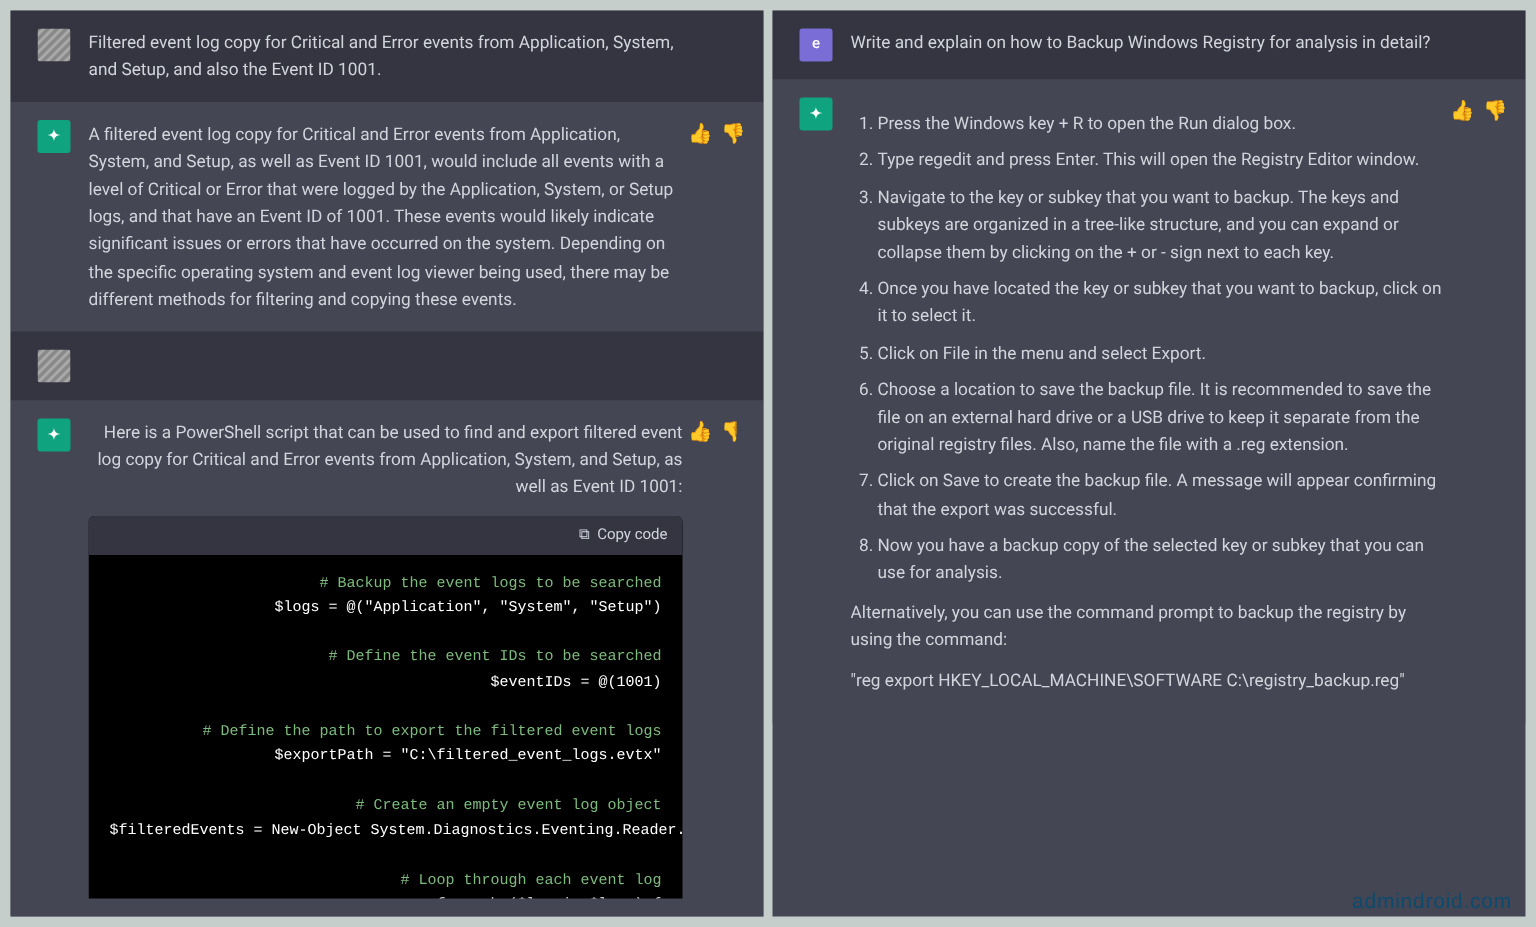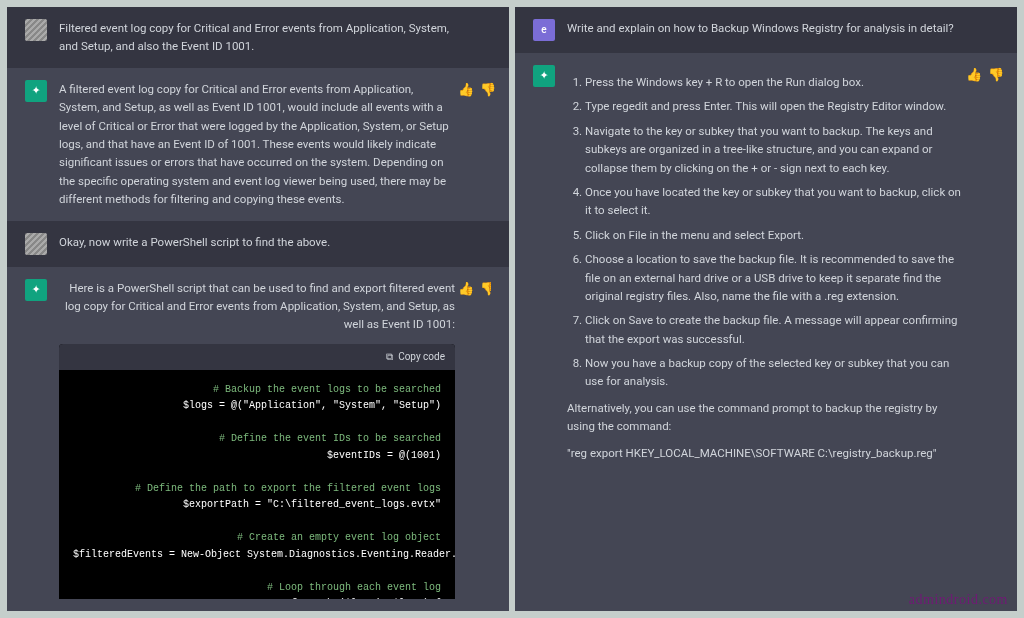--- a/index.html
+++ b/index.html
@@ -99,23 +99,23 @@
     line-height: 1.65;
     color: #fff;
     white-space: pre;
     overflow: hidden;
   }
   .comment { color: #7dba7d; }
   .watermark {
     position: absolute;
     bottom: 10px;
     right: 16px;
-    color: #701a75;
+    color: #0c4a6e;
     font-size: 14px;
-    font-family: Liberation Serif, serif;
+    font-family: Liberation Sans, sans-serif;
     letter-spacing: 0.5px;
   }
 </style>
 </head>
 <body>
 
 <div class="panel">
 
   <div class="message user">
     <div class="avatar user-avatar"></div>
@@ -128,21 +128,20 @@
       <span>A filtered event log copy for Critical and Error events from Application, System, and Setup, as well as Event ID 1001, would include all events with a level of Critical or Error that were logged by the Application, System, or Setup logs, and that have an Event ID of 1001. These events would likely indicate significant issues or errors that have occurred on the system. Depending on the specific operating system and event log viewer being used, there may be different methods for filtering and copying these events.</span>
       <div class="feedback">
         <span>👍</span>
         <span>👎</span>
       </div>
     </div>
   </div>
 
   <div class="message user">
     <div class="avatar user-avatar"></div>
-    <div class="msg-body">Okay, now write a PowerShell script to find the above.</div>
   </div>
 
   <div class="message assistant" style="flex:1; overflow:hidden;text-align:right;">
     <div class="avatar assistant-avatar"></div>
     <div class="msg-body" style="overflow:hidden;">
       <span>Here is a PowerShell script that can be used to find and export filtered event log copy for Critical and Error events from Application, System, and Setup, as well as Event ID 1001:</span>
       <div class="feedback">
         <span>👍</span>
         <span>👎</span>
       </div>
@@ -193,21 +192,21 @@
       <div class="feedback">
         <span>👍</span>
         <span>👎</span>
       </div>
       <ol>
         <li>Press the Windows key + R to open the Run dialog box.</li>
         <li>Type regedit and press Enter. This will open the Registry Editor window.</li>
         <li>Navigate to the key or subkey that you want to backup. The keys and subkeys are organized in a tree-like structure, and you can expand or collapse them by clicking on the + or - sign next to each key.</li>
         <li>Once you have located the key or subkey that you want to backup, click on it to select it.</li>
         <li>Click on File in the menu and select Export.</li>
-        <li>Choose a location to save the backup file. It is recommended to save the file on an external hard drive or a USB drive to keep it separate find the original registry files. Also, name the file with a .reg extension.</li>
+        <li>Choose a location to save the backup file. It is recommended to save the file on an external hard drive or a USB drive to keep it separate from the original registry files. Also, name the file with a .reg extension.</li>
         <li>Click on Save to create the backup file. A message will appear confirming that the export was successful.</li>
         <li>Now you have a backup copy of the selected key or subkey that you can use for analysis.</li>
       </ol>
       <p>Alternatively, you can use the command prompt to backup the registry by using the command:</p>
       <p>"reg export HKEY_LOCAL_MACHINE\SOFTWARE C:\registry_backup.reg"</p>
 
     </div>
   </div>
 
 </div>

